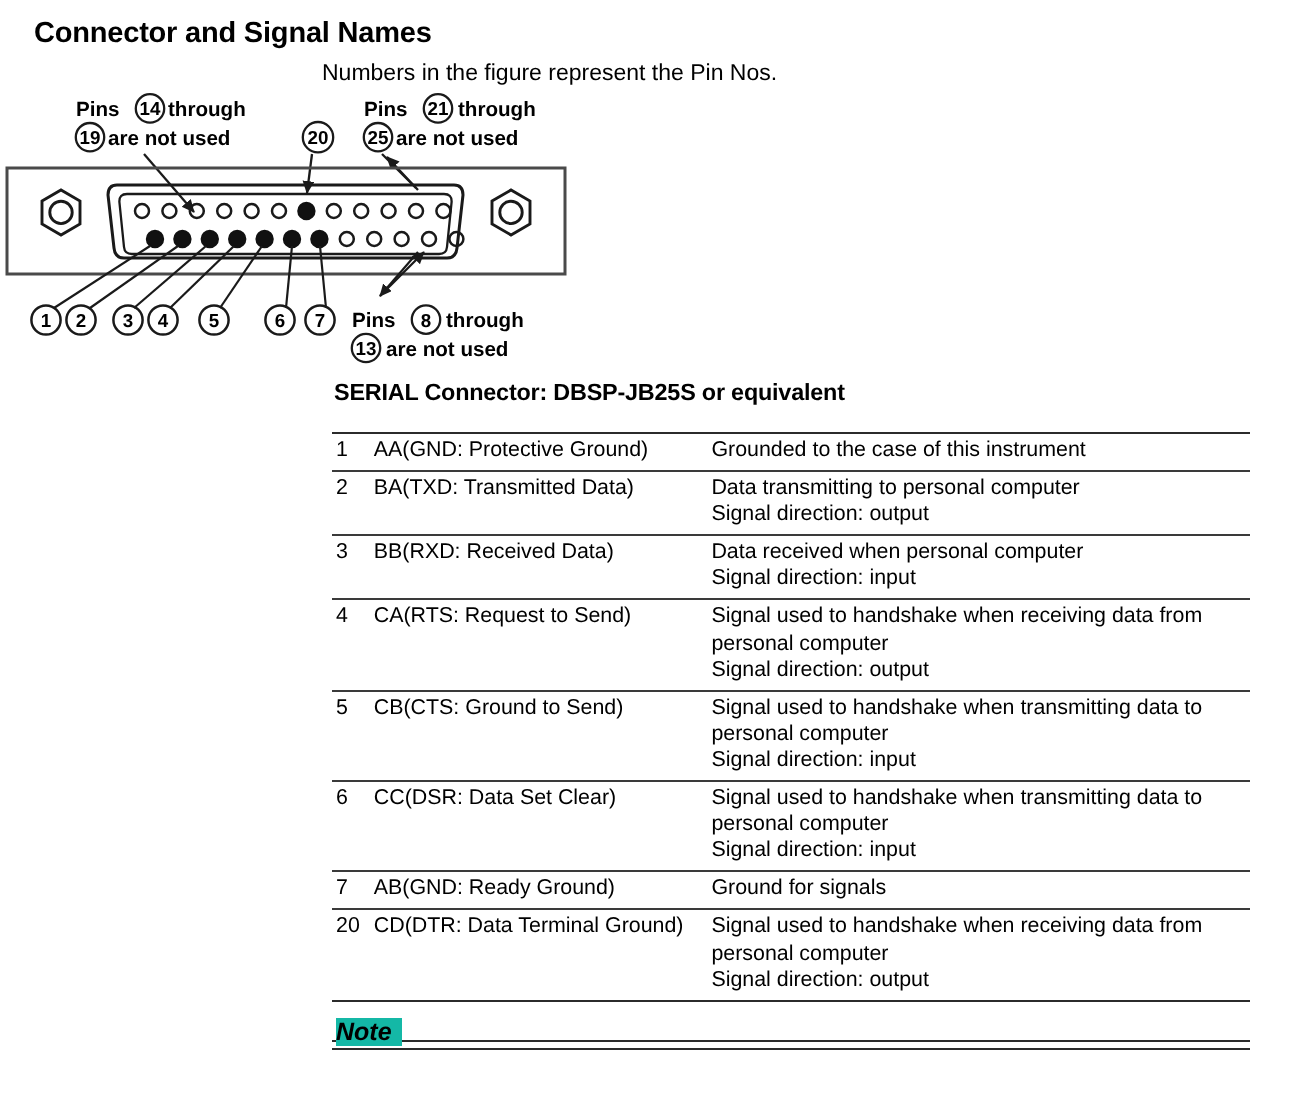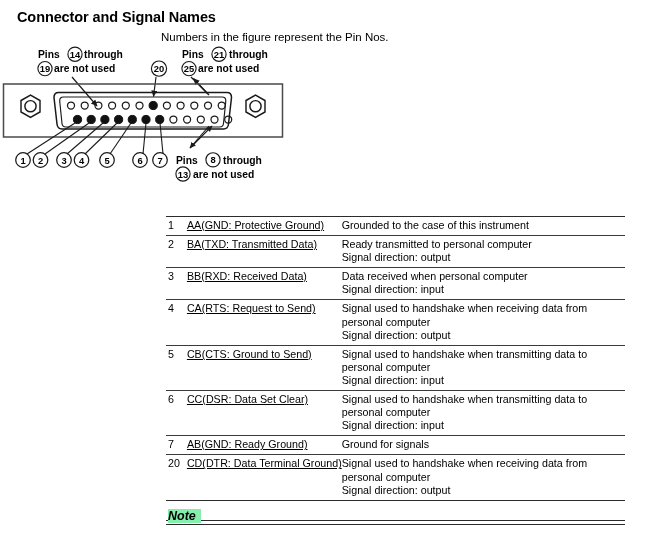--- a/index.html
+++ b/index.html
@@ -42,31 +42,31 @@
   .sig-table td{
     vertical-align:top;
     font-size:10.7px;
     line-height:13.1px;
     padding:2px 0 3px 0;
     border-top:1.6px solid #3a3a3a;
   }
   .sig-table tr.first td{border-top:1.9px solid #2b2b2b;}
   .sig-table tr.last-rule td{border-bottom:1.9px solid #2b2b2b;}
   td.c-pin{width:19px;text-align:left;padding-left:2px;white-space:nowrap;}
-  td.c-name{width:154px;white-space:nowrap;text-decoration:underline;}
+  td.c-name{width:154px;white-space:nowrap;}
   td.c-desc{width:286px;}
-  .desc-line{display:block;}
+  .desc-line{display:block;margin-left:14px;}
 
   
   .note-wrap{position:absolute;left:166px;top:509px;width:459px;}
   .note-head{position:relative;height:15px;}
   .note-label{
     position:absolute;left:2px;top:0;
     font-size:12.5px;font-style:italic;font-weight:bold;
-    background:#86efac;padding-right:5px;z-index:2;
+    background:#14b8a6;padding-right:5px;z-index:2;
   }
   .note-rule{
     position:absolute;left:0;right:0;top:11px;
     border-top:1.7px solid #2b2b2b;z-index:1;
   }
   .note-body{
     font-size:10.6px;
     padding:4px 0 4px 24px;
   }
   .note-bottom-rule{border-top:1.7px solid #2b2b2b;}
@@ -223,35 +223,36 @@
         <circle cx="213" cy="115.8" r="7.1" fill="none" stroke="#1a1a1a" stroke-width="1.15"></circle>
         <text class="cnum" x="213" y="119.3" text-anchor="middle">8</text>
         <text class="cal" x="223" y="119.5">through</text>
         <circle cx="183" cy="130" r="7.1" fill="none" stroke="#1a1a1a" stroke-width="1.15"></circle>
         <text class="cnum" x="183" y="133.5" text-anchor="middle">13</text>
         <text class="cal" x="193" y="133.8">are not used</text>
       </g>
     </svg>
   </div>
 
+  <div class="conn-caption">SERIAL Connector: DBSP-JB25S or equivalent</div>
 
   <table class="sig-table">
     <tbody>
         <tr class="first">
           <td class="c-pin">1</td>
           <td class="c-name">AA(GND: Protective Ground)</td>
           <td class="c-desc">
             <span class="desc-line">Grounded to the case of this instrument</span>
           </td>
         </tr>
         <tr>
           <td class="c-pin">2</td>
           <td class="c-name">BA(TXD: Transmitted Data)</td>
           <td class="c-desc">
-            <span class="desc-line">Ready transmitted to personal computer</span>
+            <span class="desc-line">Data transmitting to personal computer</span>
             <span class="desc-line">Signal direction: output</span>
           </td>
         </tr>
         <tr>
           <td class="c-pin">3</td>
           <td class="c-name">BB(RXD: Received Data)</td>
           <td class="c-desc">
             <span class="desc-line">Data received when personal computer</span>
             <span class="desc-line">Signal direction: input</span>
           </td>

